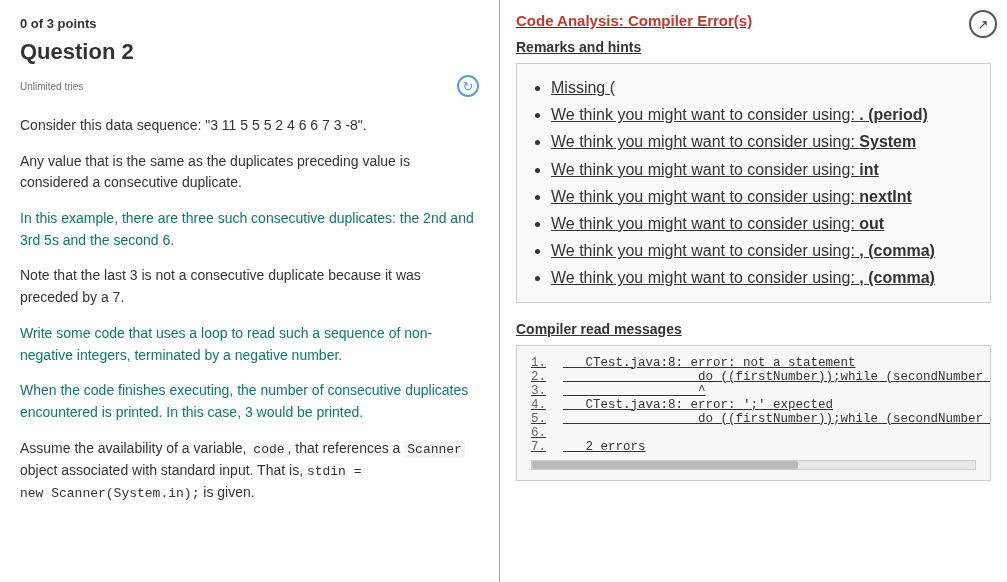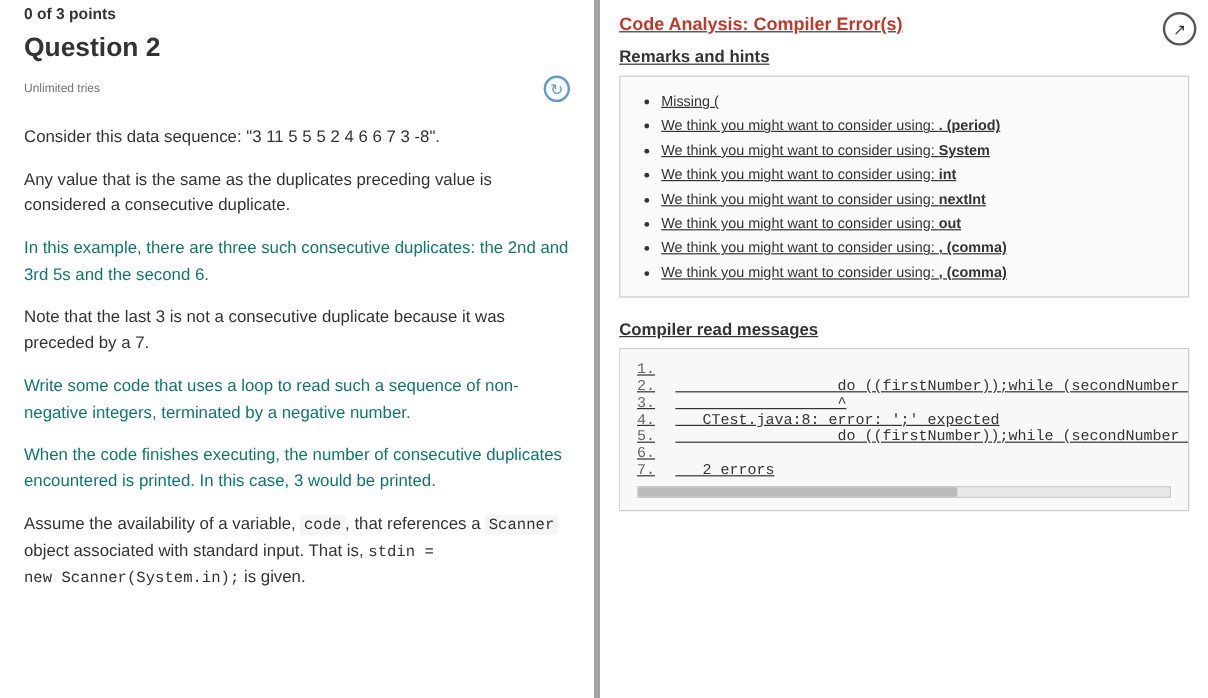--- a/index.html
+++ b/index.html
@@ -7,22 +7,22 @@
       font-family: Arial, sans-serif;
       font-size: 14px;
       color: #333;
       background: #fff;
       width: 1007px;
       min-height: 582px;
       display: flex;
     }
     .left-panel {
       width: 500px;
-      padding: 4px 20px;
-      border-right: 5px solid #a3a3a3;
+      padding: 16px 20px;
+      border-right: 1px solid #a3a3a3;
       overflow-y: auto;
     }
     .right-panel {
       flex: 1;
       padding: 12px 16px;
       overflow-y: auto;
       position: relative;
       text-decoration: underline;
     }
     .points-label {
@@ -110,21 +110,21 @@
       background: #fafafa;
       padding: 10px 16px;
       margin-bottom: 18px;
       line-height: 1.7;
     }
     .hints-box ul {
       list-style: disc;
       padding-left: 18px;
     }
     .hints-box li {
-      font-size: 12px;
+      font-size: 16px;
       color: #333;
     }
     .bold-hint {
       font-weight: bold;
     }
     .compiler-error-box {
       border: 1px solid #ccc;
       background: #f8f8f8;
       padding: 10px 14px;
       font-family: 'Courier New', monospace;
@@ -211,21 +211,21 @@
       <li>We think you might want to consider using: <span class="bold-hint">nextInt</span></li>
       <li>We think you might want to consider using: <span class="bold-hint">out</span></li>
       <li>We think you might want to consider using: <span class="bold-hint">, (comma)</span></li>
       <li>We think you might want to consider using: <span class="bold-hint">, (comma)</span></li>
     </ul>
   </div>
 
   <div class="section-label">Compiler read messages</div>
 
   <div class="compiler-error-box">
-    <div class="line"><span class="line-num">1.</span></div>
+    <div class="line"><span class="line-num">1.</span><span>   CTest.java:8: error: not a statement</span></div>
     <div class="line"><span class="line-num">2.</span><span>                  do ((firstNumber));while (secondNumber =</span></div>
     <div class="line"><span class="line-num">3.</span><span>                  ^</span></div>
     <div class="line"><span class="line-num">4.</span><span>   CTest.java:8: error: ';' expected</span></div>
     <div class="line"><span class="line-num">5.</span><span>                  do ((firstNumber));while (secondNumber =</span></div>
     <div class="line"><span class="line-num">6.</span><span></span></div>
     <div class="line"><span class="line-num">7.</span><span>   2 errors</span></div>
     <div class="scrollbar-area">
       <div class="scrollbar-thumb"></div>
     </div>
   </div>

